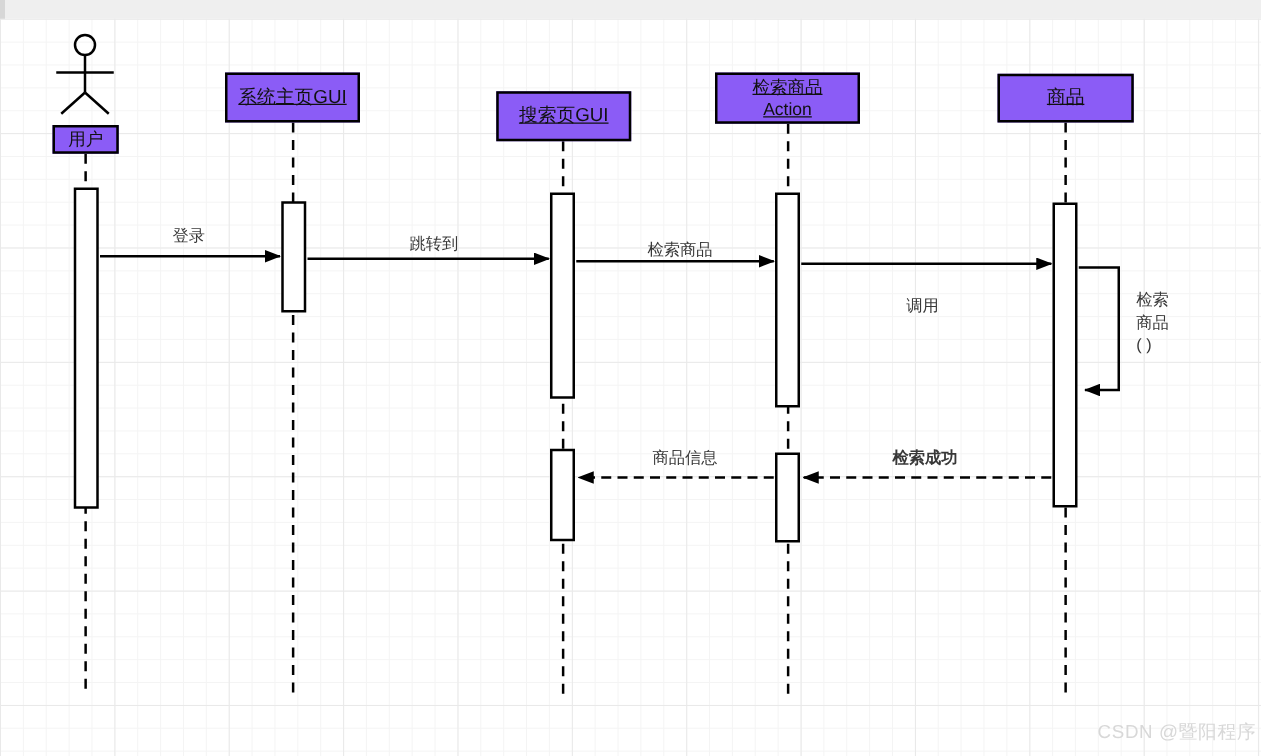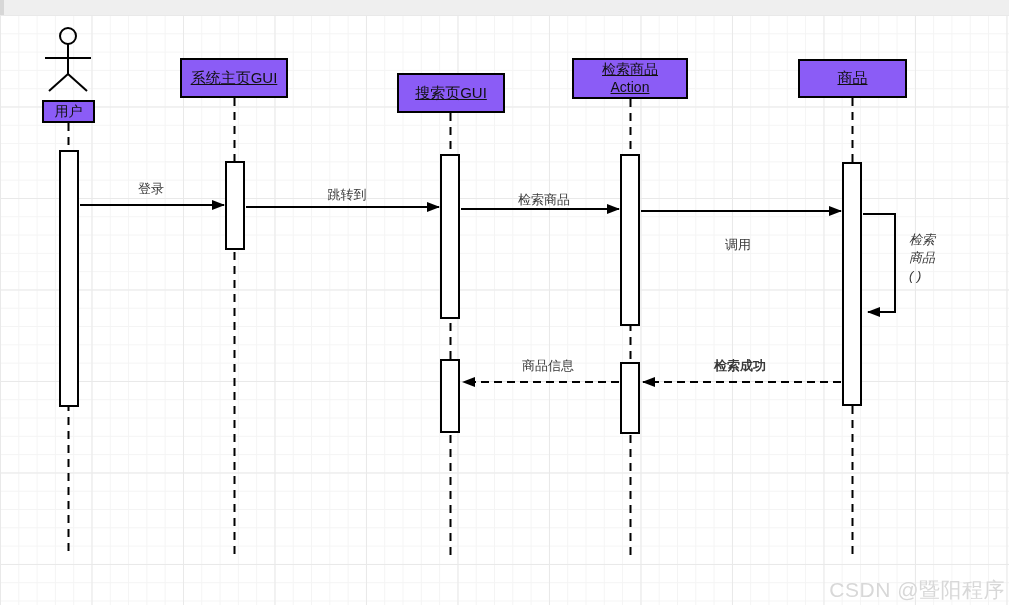--- a/index.html
+++ b/index.html
@@ -16,22 +16,22 @@
     background-position:0 15px,0 15px,0 15px,0 15px;}
   .topbar{position:absolute;left:0;top:0;width:1009px;height:15px;background:#efefef;}
   .topbar-edge{position:absolute;left:0;top:0;width:4px;height:15px;background:#d7d7d7;}
   .layer{position:absolute;inset:0;}
   .head-box{position:absolute;box-sizing:border-box;background:#8b5cf6;border:2px solid #000;
     display:flex;flex-direction:column;align-items:center;justify-content:center;
     font-size:15px;color:#111;line-height:1.25;}
   .u{text-decoration:underline;}
   .actor-name{font-size:14px;text-decoration:none;}
   .msg-label{position:absolute;transform:translateX(-50%);font-size:13px;color:#383838;white-space:nowrap;}
-  .self-label{position:absolute;font-size:13px;color:#383838;line-height:1.4;text-align:left;white-space:nowrap;font-style:italic;}
-  .watermark{position:absolute;right:4px;top:576px;font-size:21px;color:#d8d8d8;letter-spacing:.5px;white-space:nowrap;}
+  .self-label{position:absolute;font-size:13px;color:#383838;line-height:1.4;text-align:left;white-space:nowrap;}
+  .watermark{position:absolute;right:4px;top:576px;font-size:15px;color:#d8d8d8;letter-spacing:.5px;white-space:nowrap;}
   svg{position:absolute;inset:0;}
 </style>
 </head>
 <body>
 
 <div class="stage">
   <div class="canvas"></div>
   <div class="topbar">
     <div class="topbar-edge"></div>
   </div>

